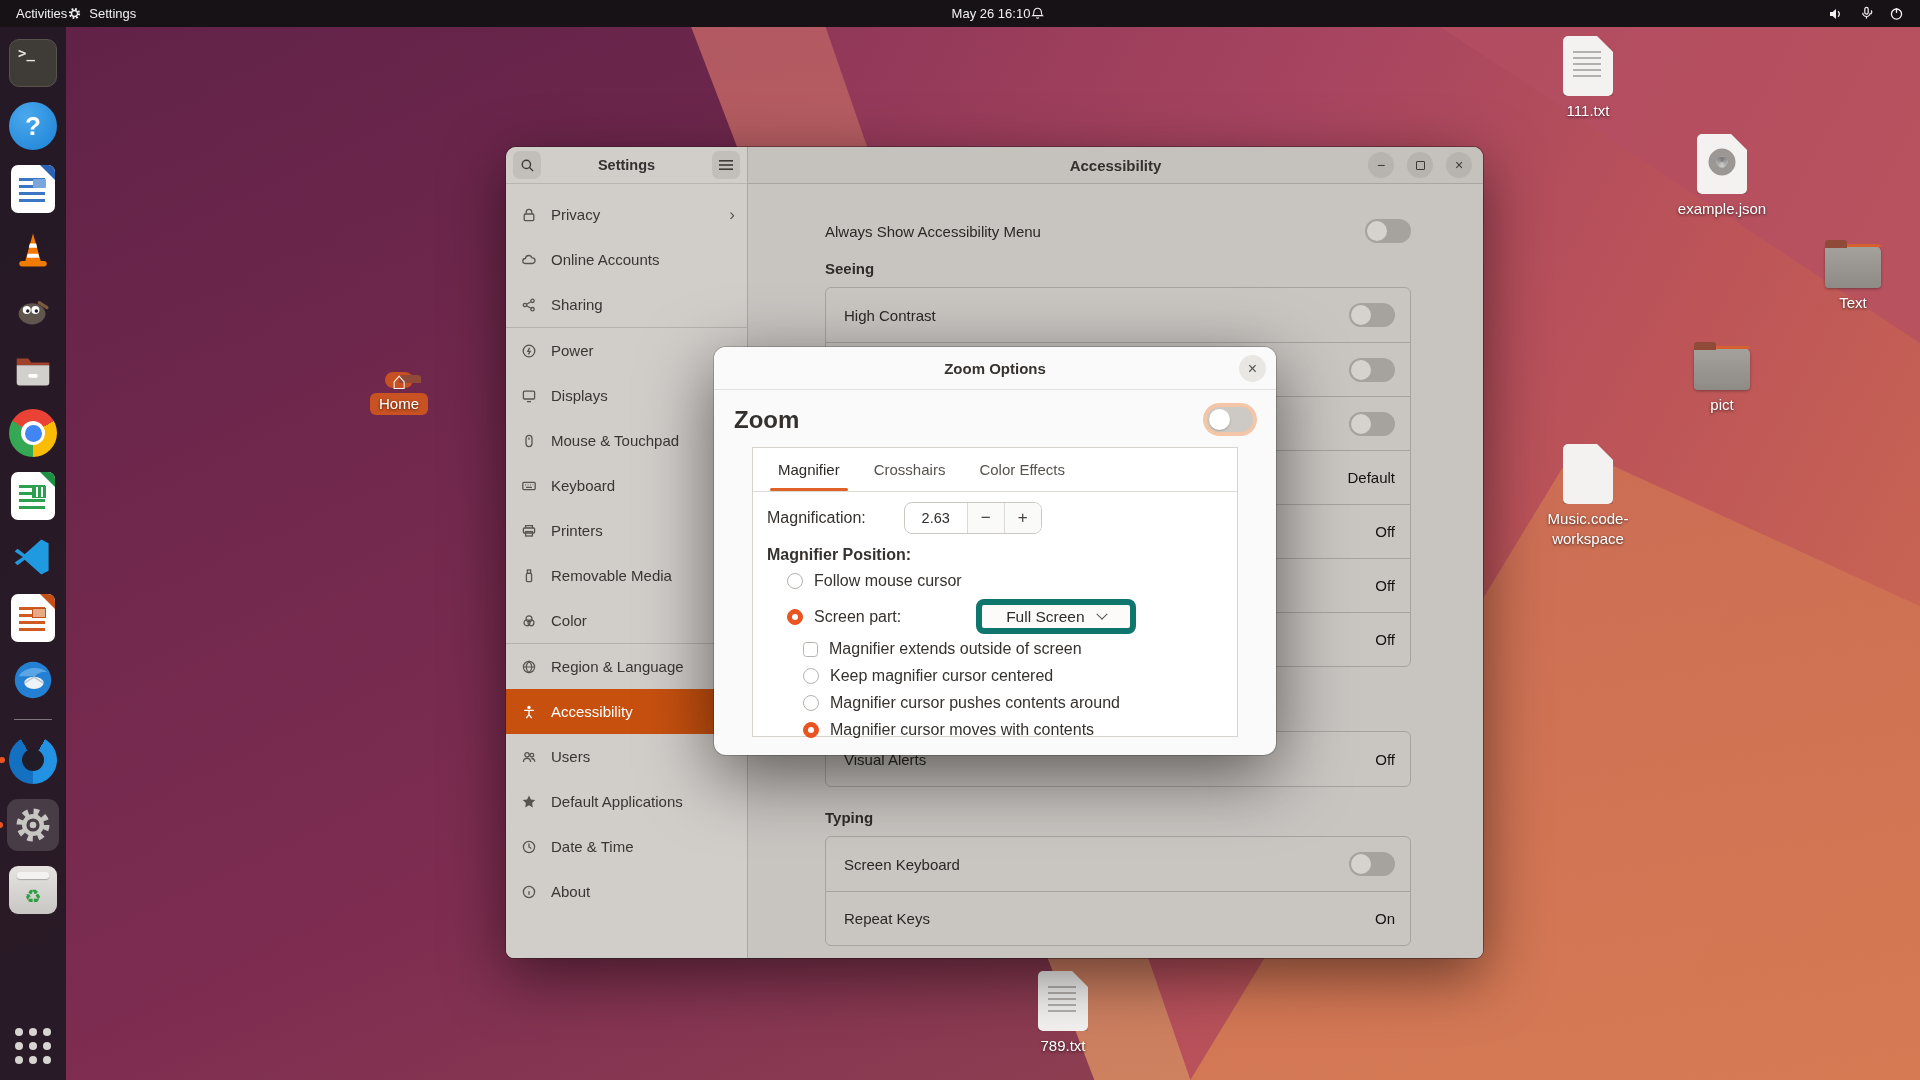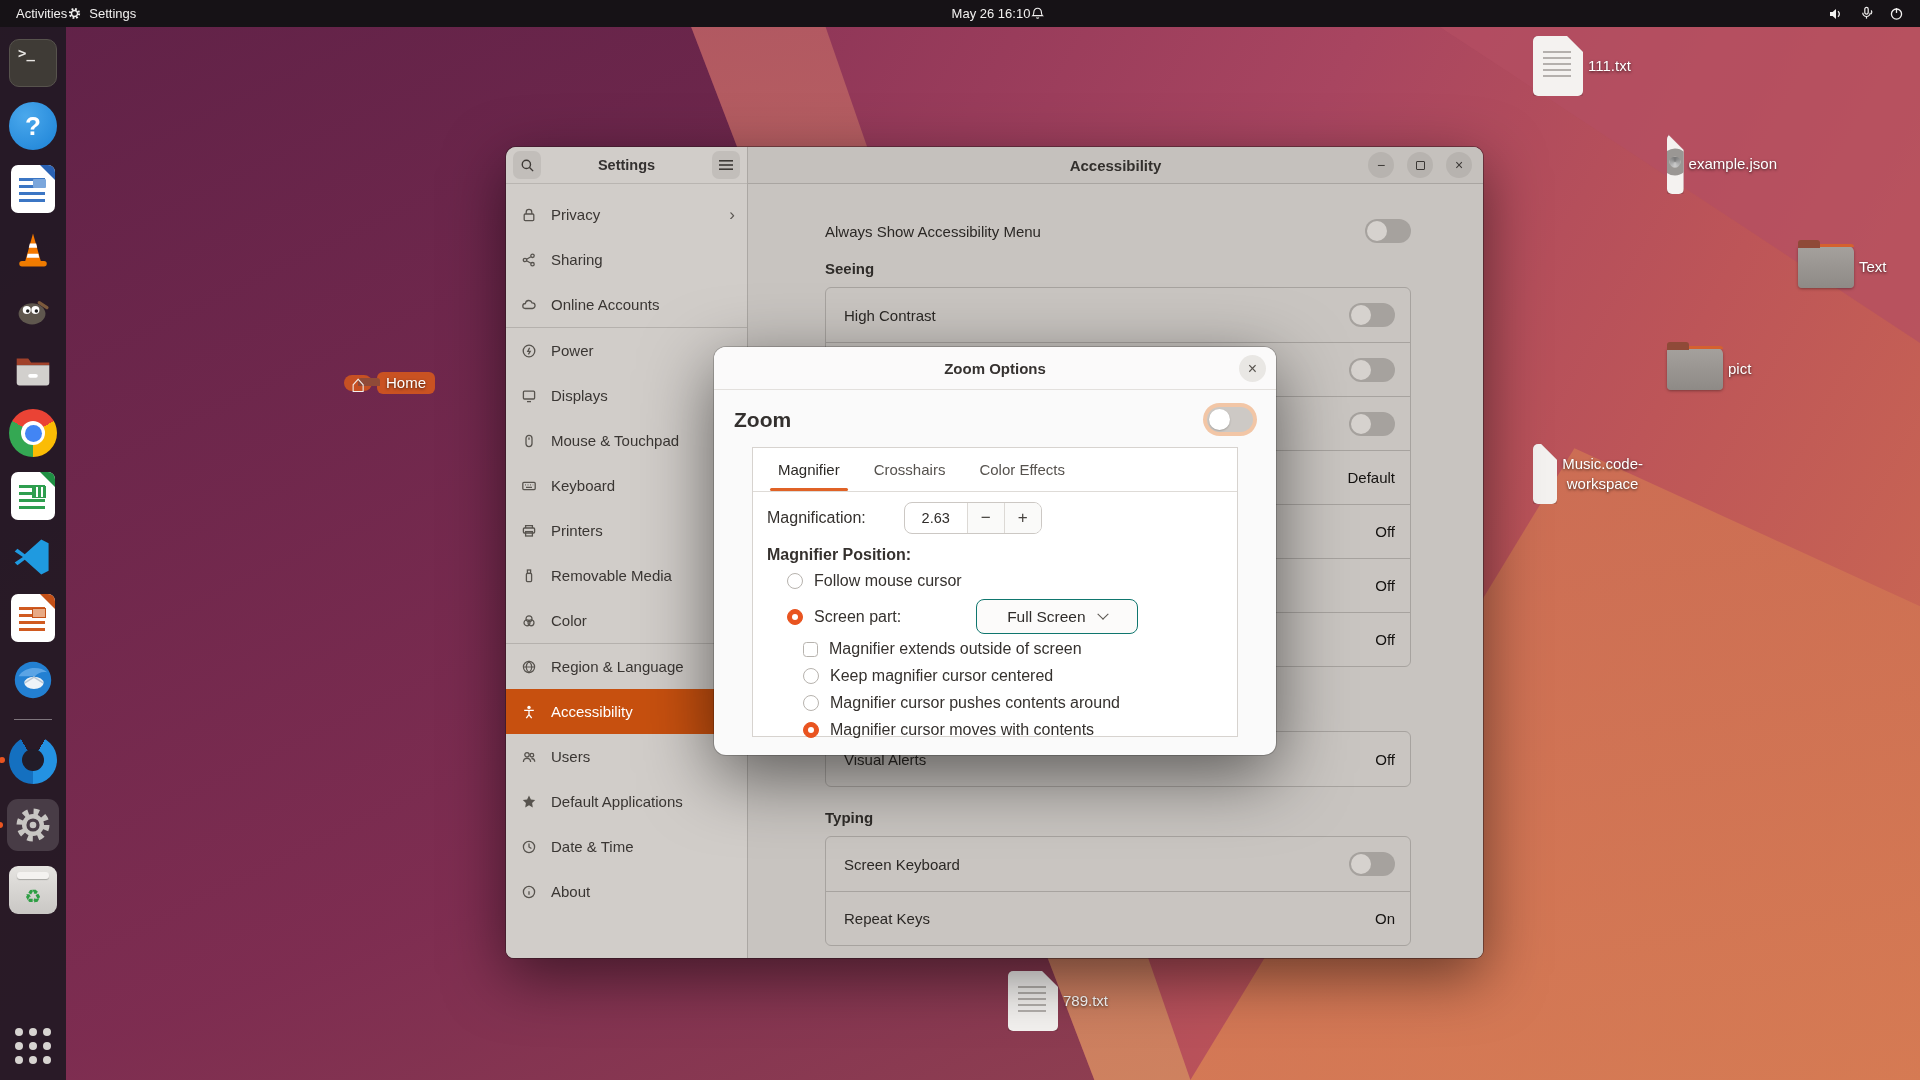--- a/index.html
+++ b/index.html
@@ -52,21 +52,21 @@
   .dk-ring::before{content:"";position:absolute;width:22px;height:22px;border-radius:50%;background:#221c28}
   .dk-trash{background:linear-gradient(#e6e4e1,#c9c7c4);border-radius:9px}
   .dk-trash::before{content:"";position:absolute;top:6px;left:8px;right:8px;height:7px;background:#f4f2f0;border-radius:3px;box-shadow:0 1px 1px rgba(0,0,0,.25)}
   .dk-trash span{margin-top:12px;font-size:19px;color:#2e9e44;line-height:1}
   .dock-sep{width:38px;height:1px;background:rgba(255,255,255,.4);margin:1px 0}
   .dk-grid{display:grid;grid-template-columns:repeat(3,8px);gap:6px;margin-top:auto}
   .dk-grid i{width:8px;height:8px;border-radius:50%;background:#d7d4d1;display:block}
   .push-bottom{margin-top:auto}
 
   
-  .dicon{position:absolute;width:110px;display:flex;flex-direction:row;align-items:center;gap:5px;color:#fff;font-size:15px;text-align:center;text-shadow:0 1px 3px rgba(0,0,0,.7);z-index:3}
+  .dicon{position:absolute;width:110px;display:flex;flex-direction:column;align-items:center;gap:5px;color:#fff;font-size:15px;text-align:center;text-shadow:0 1px 3px rgba(0,0,0,.7);z-index:3}
   .file{width:50px;height:60px;background:#f4f2f0;border-radius:5px;position:relative;box-shadow:0 1px 3px rgba(0,0,0,.35);clip-path:polygon(0 0,calc(100% - 16px) 0,100% 16px,100% 100%,0 100%)}
   .file::before{content:"";position:absolute;top:0;right:0;border-style:solid;border-width:0 16px 16px 0;border-color:transparent #d2cecb transparent transparent}
   .file.lines::after{content:"";position:absolute;left:10px;right:12px;top:15px;height:26px;background:repeating-linear-gradient(#b4b0ad 0 2px,transparent 2px 6px)}
   .file.plain::after{content:none}
   .file.jsonf::after{content:"";position:absolute;left:50%;top:46%;transform:translate(-50%,-50%);width:11px;height:11px;border:8px solid #9a9794;border-radius:50%;background:conic-gradient(#777,#ccc,#777)}
   .folder{width:56px;height:42px;position:relative;border-radius:3px 6px 4px 4px;background:linear-gradient(180deg,#a5a19d,#8e8a86);box-shadow:0 1px 3px rgba(0,0,0,.35)}
   .folder::before{content:"";position:absolute;top:-6px;left:0;width:22px;height:8px;border-radius:3px 3px 0 0;background:#8f4a38}
   .folder::after{content:"";position:absolute;top:-2px;left:22px;right:0;height:3px;background:#d4612f;border-radius:0 3px 0 0}
   .folder .glyph{position:absolute;inset:0;display:flex;align-items:center;justify-content:center;font-size:24px;color:#f2f0ee;text-shadow:none}
   .sel .icwrap{background:rgba(205,84,32,.92);padding:9px 14px 7px;border-radius:8px}
@@ -105,42 +105,42 @@
   .tog{width:46px;height:24px;border-radius:12px;background:#a6a29e;position:relative;flex:none}
   .tog::before{content:"";position:absolute;top:2px;left:2px;width:20px;height:20px;border-radius:50%;background:#d6d2ce}
 
   
   .dialog{position:absolute;left:714px;top:347px;width:562px;height:408px;background:#fafafa;border-radius:12px;box-shadow:0 20px 70px rgba(0,0,0,.55),0 0 0 1px rgba(0,0,0,.18);z-index:20;display:flex;flex-direction:column}
   .dlg-head{height:43px;flex:none;display:flex;align-items:center;justify-content:center;position:relative;background:#fbfafa;border-bottom:1px solid #e3e0dd;border-radius:12px 12px 0 0}
   .dlg-title{font-weight:bold;font-size:15px;color:#363230}
   .dlg-close{position:absolute;right:10px;top:8px;width:27px;height:27px;border-radius:50%;background:#e9e7e4;color:#57534e;font-size:16px;display:flex;align-items:center;justify-content:center}
   .dlg-body{padding:12px 20px 0}
   .zoom-row{display:flex;justify-content:space-between;align-items:center;height:35px}
-  .zoom-h{font-size:21px;font-weight:bold;color:#33302e}
+  .zoom-h{font-size:24px;font-weight:bold;color:#33302e}
   .dtog{width:46px;height:25px;border-radius:13px;background:#cdc9c5;position:relative;box-shadow:0 0 0 4px #f2c6a6;margin-right:3px}
   .dtog::before{content:"";position:absolute;top:2px;left:2px;width:21px;height:21px;border-radius:50%;background:#fff;box-shadow:0 1px 2px rgba(0,0,0,.2)}
   .tabbox{margin:10px 18px 0;border:1px solid #d7d3cf;background:#fff;height:290px}
   .tabs{display:flex;border-bottom:1px solid #dedbd7;height:44px;padding-left:8px}
   .tab{padding:0 17px;display:flex;align-items:center;font-size:15px;color:#56524e;position:relative}
   .tab.active{color:#2c2926}
   .tab.active::after{content:"";position:absolute;left:9px;right:9px;bottom:0;height:3px;border-radius:2px;background:#E06226}
   .tabcontent{padding:6px 0 0 14px;font-size:16px;color:#35312e}
   .mag-row{display:flex;align-items:center;gap:14px;height:40px}
   .b{font-weight:normal}
   .spin{display:flex;border:1px solid #ccc8c4;border-radius:8px;overflow:hidden;height:32px;background:#fff;margin-left:24px}
   .spin-val{width:62px;display:flex;align-items:center;justify-content:center;font-size:14.5px;color:#2f2c2a}
   .spin-btn{width:37px;display:flex;align-items:center;justify-content:center;border-left:1px solid #dcd9d5;background:#fafaf9;font-size:17px;color:#47433f}
   .pos-h{font-weight:bold;margin:8px 0 8px;font-size:16px}
   .opt{display:flex;align-items:center;gap:11px;margin:0 0 9px 20px;min-height:18px}
   .opt.lvl2{margin-left:36px}
   .rd{width:16px;height:16px;border-radius:50%;border:1px solid #b7b3ae;background:#fff;flex:none;position:relative}
   .rd.on{background:#E95420;border-color:#E95420}
   .rd.on::after{content:"";position:absolute;inset:0;margin:auto;width:6px;height:6px;border-radius:50%;background:#fff}
   .cb{width:15px;height:15px;border-radius:3.5px;border:1px solid #b7b3ae;background:#fff;flex:none}
-  .dropdown{margin-left:64px;height:35px;min-width:140px;border:1px solid #0f766e;border-radius:8px;background:#fcfbfa;display:flex;align-items:center;justify-content:center;padding:0 30px;gap:13px;font-size:15.5px;color:#2f2c2a}
+  .dropdown{margin-left:64px;height:35px;min-width:140px;border:6px solid #0f766e;border-radius:8px;background:#fcfbfa;display:flex;align-items:center;justify-content:center;padding:0 24px;gap:13px;font-size:15.5px;color:#2f2c2a}
   .chev{width:8px;height:8px;border-right:1.8px solid #5a564f;border-bottom:1.8px solid #5a564f;transform:rotate(45deg) translate(-2px,-2px)}
   svg{display:block}
 </style>
 </head>
 <body>
 
 <div class="stage">
 
   <div class="wp">
       <i class="f1"></i>
@@ -355,35 +355,35 @@
                 <rect x="3.2" y="7" width="9.6" height="6.6" rx="1"></rect>
                 <path d="M5.2 7V5.2a2.8 2.8 0 0 1 5.6 0V7"></path>
               </svg>
             </span>
           <span>Privacy</span>
           <span class="sb-chev">›</span>
         </div>
         <div class="sb-item">
           <span class="sbic">
               <svg width="16" height="16" viewBox="0 0 16 16" fill="none" stroke="currentColor" stroke-width="1.3">
+                <path d="M4.2 11.5a2.5 2.5 0 0 1 .2-5 3.4 3.4 0 0 1 6.6-.7 2.6 2.6 0 0 1 .4 5.7z"></path>
+              </svg>
+            </span>
+          <span>Online Accounts</span>
+        </div>
+        <div class="sb-item">
+          <span class="sbic">
+              <svg width="16" height="16" viewBox="0 0 16 16" fill="none" stroke="currentColor" stroke-width="1.3">
                 <circle cx="4" cy="8" r="1.7"></circle>
                 <circle cx="11.5" cy="3.8" r="1.7"></circle>
                 <circle cx="11.5" cy="12.2" r="1.7"></circle>
                 <path d="M5.6 7.2l4.3-2.5M5.6 8.8l4.3 2.5"></path>
               </svg>
             </span>
           <span>Sharing</span>
-        </div>
-        <div class="sb-item">
-          <span class="sbic">
-              <svg width="16" height="16" viewBox="0 0 16 16" fill="none" stroke="currentColor" stroke-width="1.3">
-                <path d="M4.2 11.5a2.5 2.5 0 0 1 .2-5 3.4 3.4 0 0 1 6.6-.7 2.6 2.6 0 0 1 .4 5.7z"></path>
-              </svg>
-            </span>
-          <span>Online Accounts</span>
         </div>
         <div class="sb-sep"></div>
         <div class="sb-item">
           <span class="sbic">
               <svg width="16" height="16" viewBox="0 0 16 16" fill="none" stroke="currentColor" stroke-width="1.3">
                 <circle cx="8" cy="8" r="5.8"></circle>
                 <path d="M8.6 4.8L6.8 8.4h2.4l-1.8 3"></path>
               </svg>
             </span>
           <span>Power</span>

